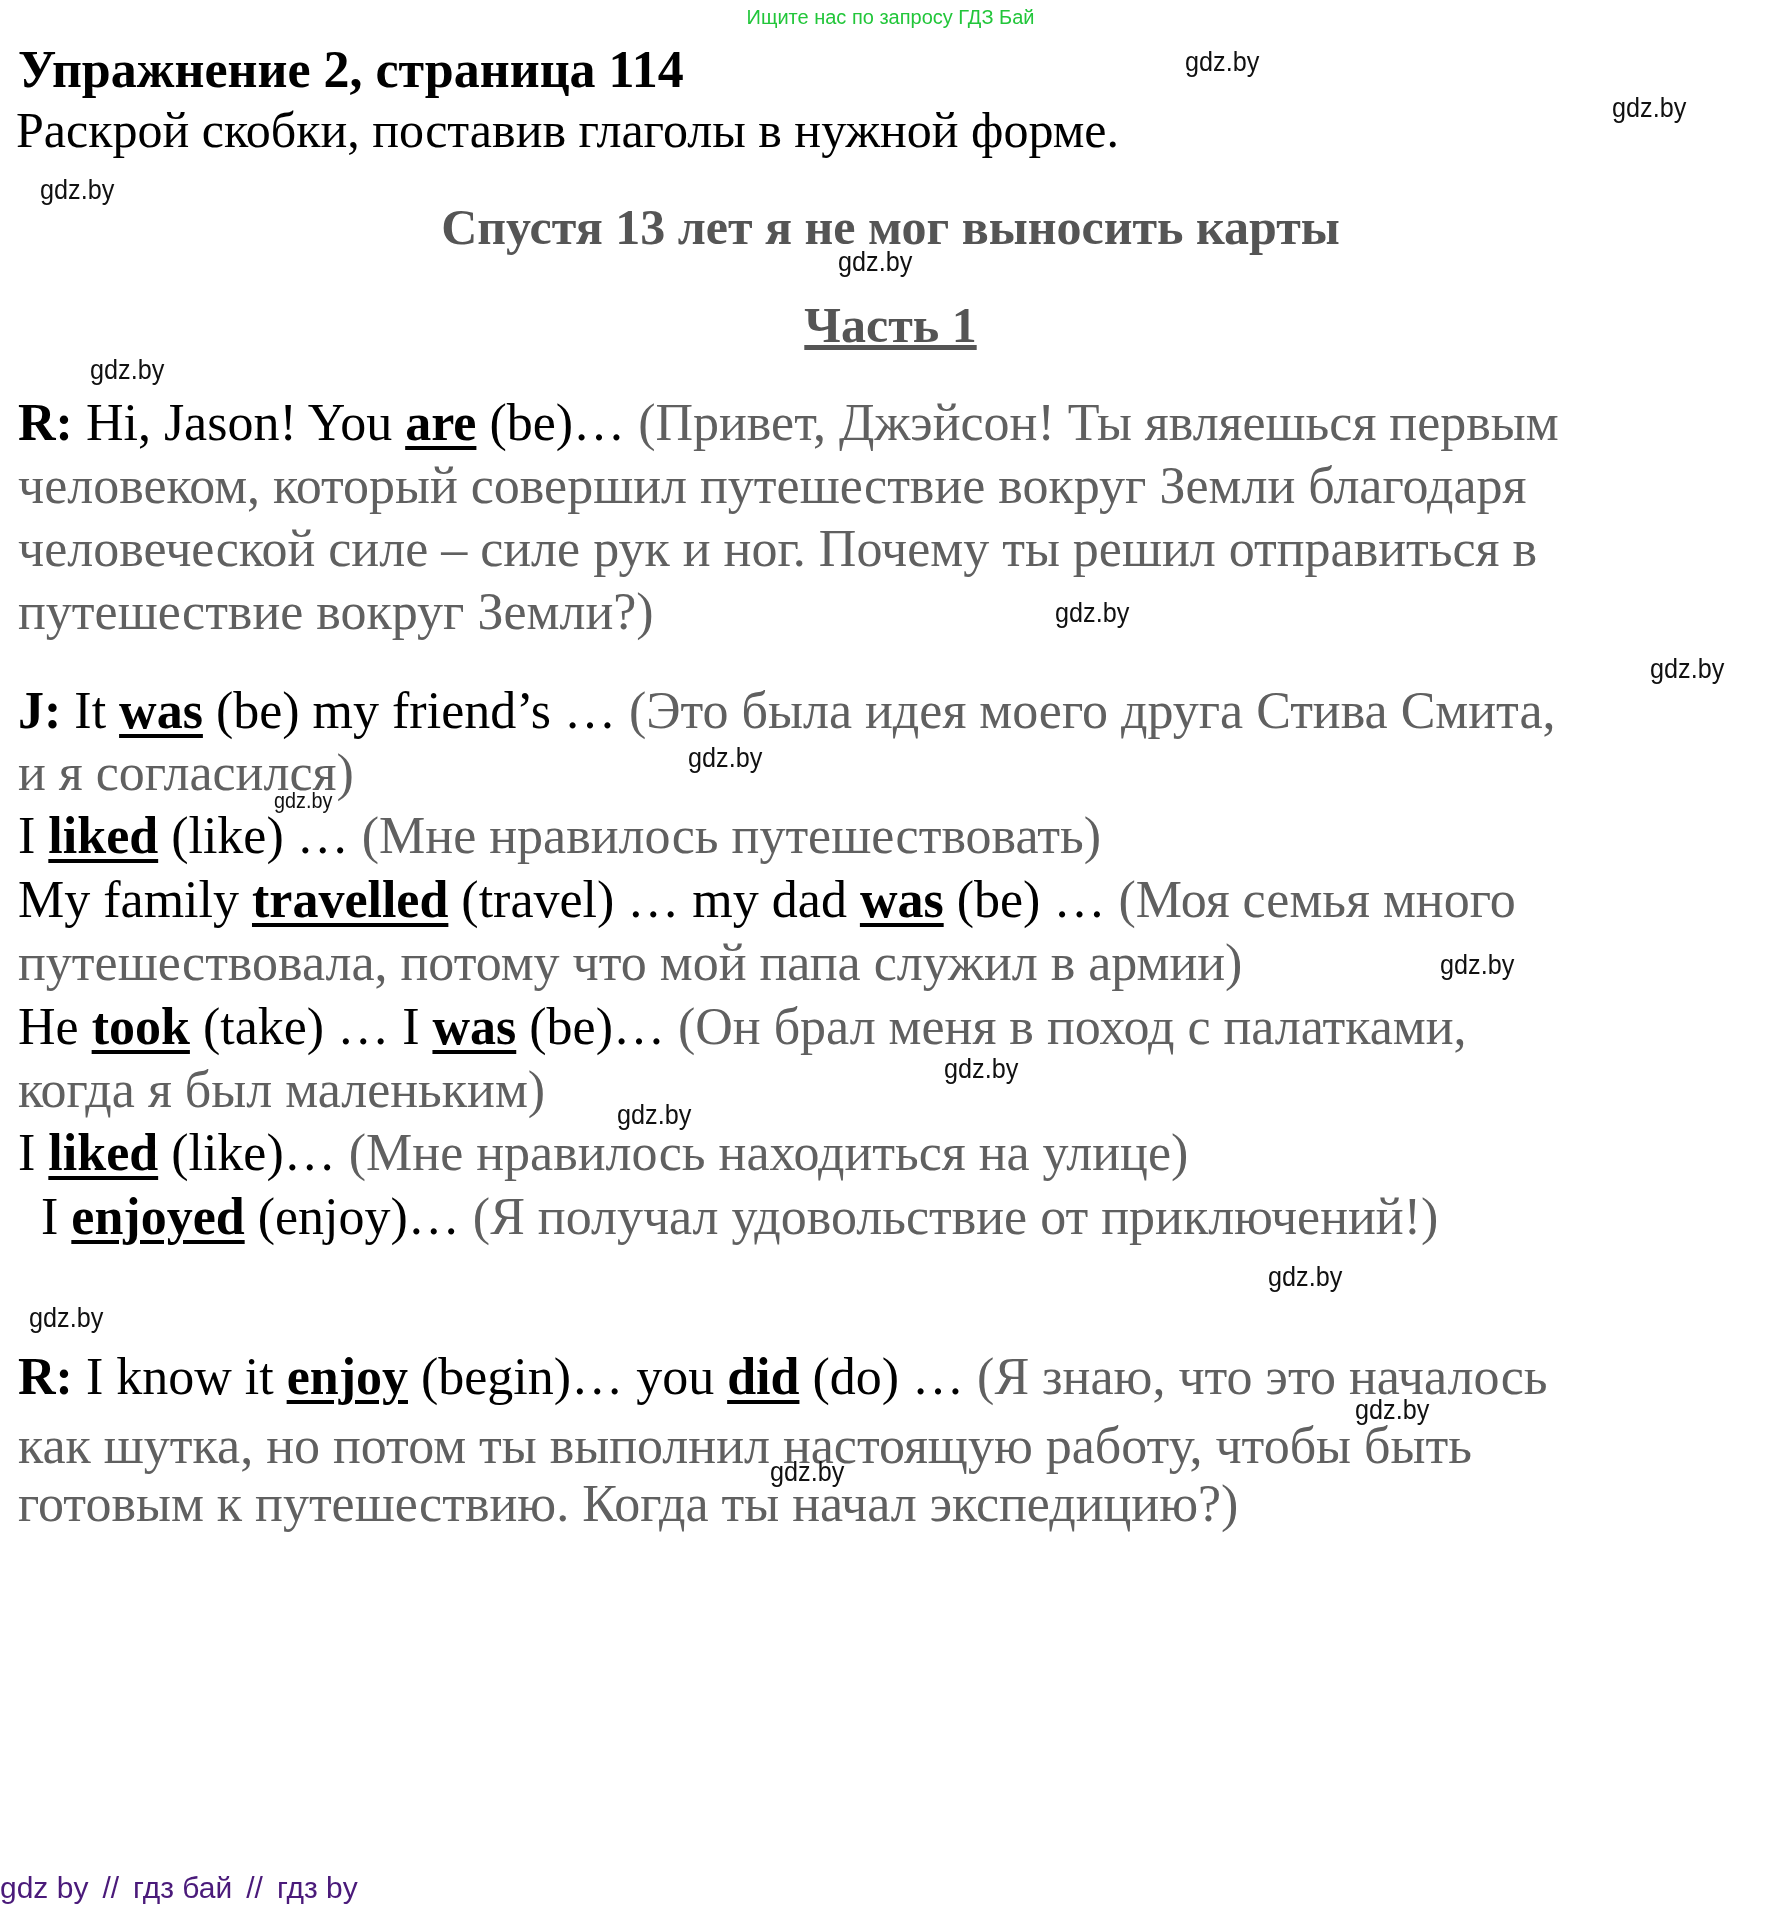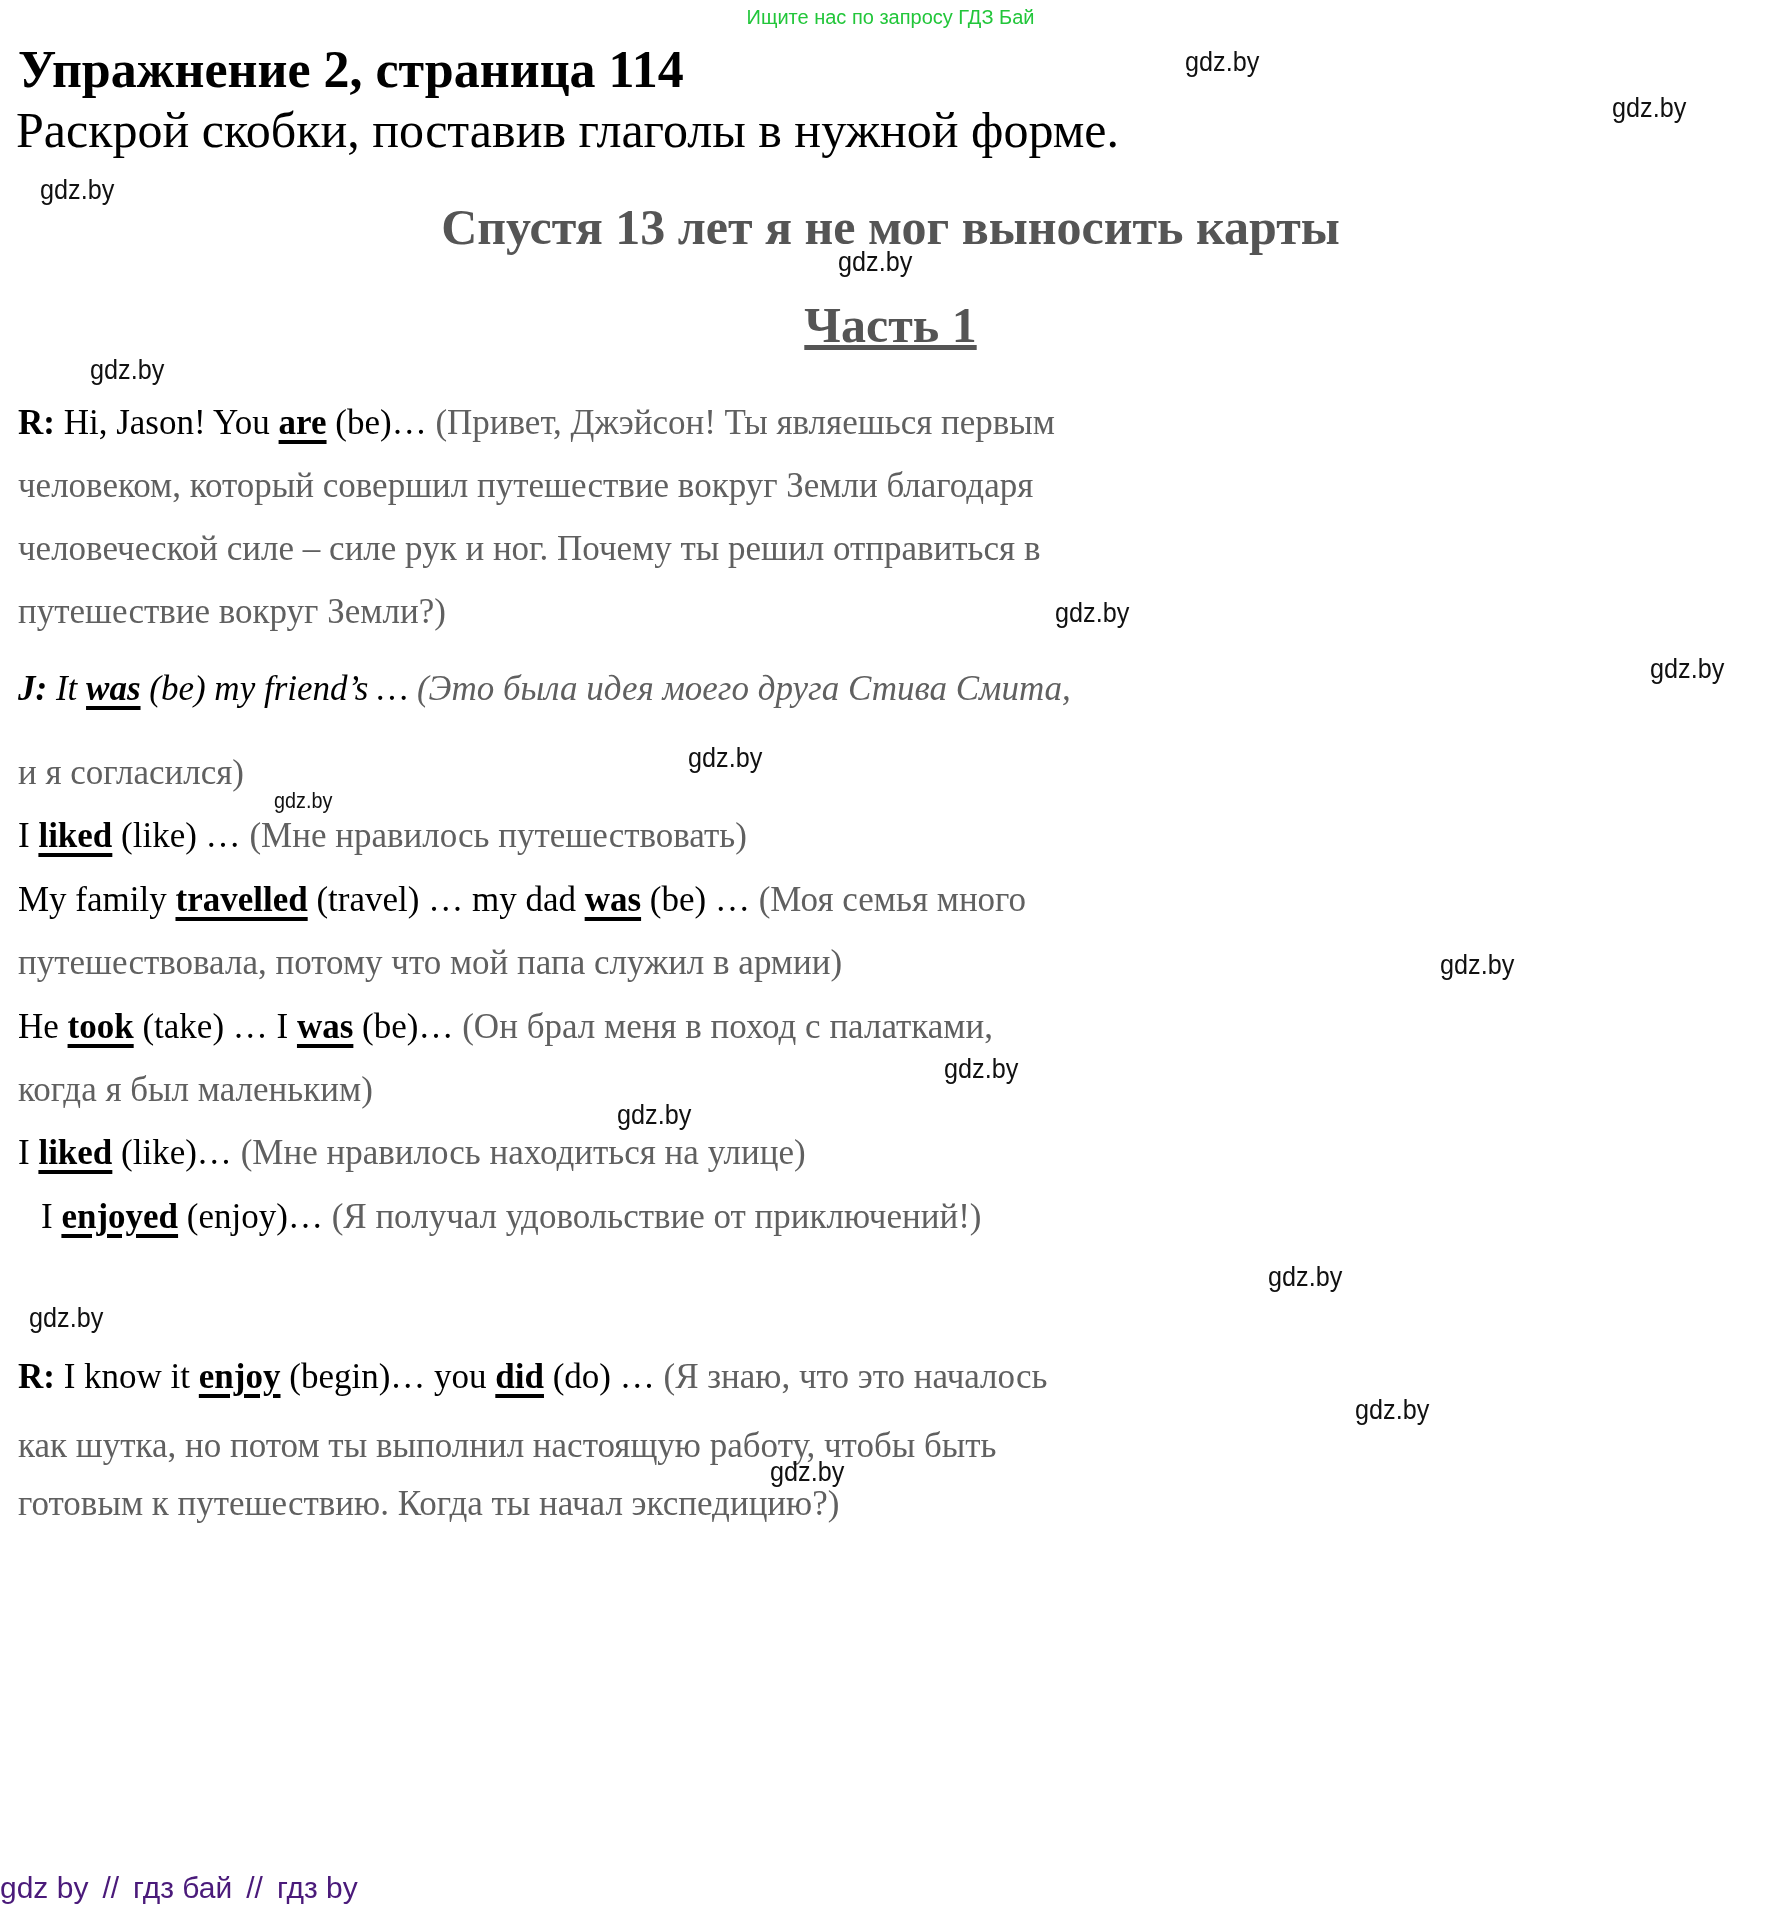--- a/index.html
+++ b/index.html
@@ -46,21 +46,21 @@
     font-family: "Liberation Serif", serif;
     font-weight: bold;
     font-size: 50px;
     line-height: 60px;
     color: #555555;
     left: 0; width: 1781px; text-align: center;
   }
 
   .line {
     font-family: "Liberation Serif", serif;
-    font-size: 35px;
+    font-size: 52px;
     line-height: 62px;
     color: #000;
     left: 18px;
   }
   .speaker { font-weight: bold; }
   .answer {
     font-weight: bold;
     text-decoration: underline;
     text-decoration-thickness: 4px;
     text-underline-offset: 6px;
@@ -87,21 +87,21 @@
 <div class="abs story-title" style="top:197px;">Спустя 13 лет я не мог выносить карты</div>
 <div class="abs part-title" style="top:295px;text-decoration:underline;">Часть 1</div>
 
 <div class="abs line" style="top:392px;">
   <span class="speaker">R:</span><span> Hi, Jason! You </span><span class="answer">are</span><span> (be)… </span><span class="tr">(Привет, Джэйсон! Ты являешься первым</span>
 </div>
 <div class="abs line tr" style="top:455px;">человеком, который совершил путешествие вокруг Земли благодаря</div>
 <div class="abs line tr" style="top:518px;">человеческой силе – силе рук и ног. Почему ты решил отправиться в</div>
 <div class="abs line tr" style="top:581px;">путешествие вокруг Земли?)</div>
 
-<div class="abs line" style="top:658px;font-style:italic;">
+<div class="abs line" style="top:680px;">
   <span class="speaker">J:</span><span> It </span><span class="answer">was</span><span> (be) my friend’s … </span><span class="tr">(Это была идея моего друга Стива Смита,</span>
 </div>
 <div class="abs line tr" style="top:742px;">и я согласился)</div>
 
 <div class="abs line" style="top:805px;">
   <span>I </span><span class="answer">liked</span><span> (like) … </span><span class="tr">(Мне нравилось путешествовать)</span>
 </div>
 
 <div class="abs line" style="top:869px;">
   <span>My family </span><span class="answer">travelled</span><span> (travel) … my dad </span><span class="answer">was</span><span> (be) … </span><span class="tr">(Моя семья много</span>

